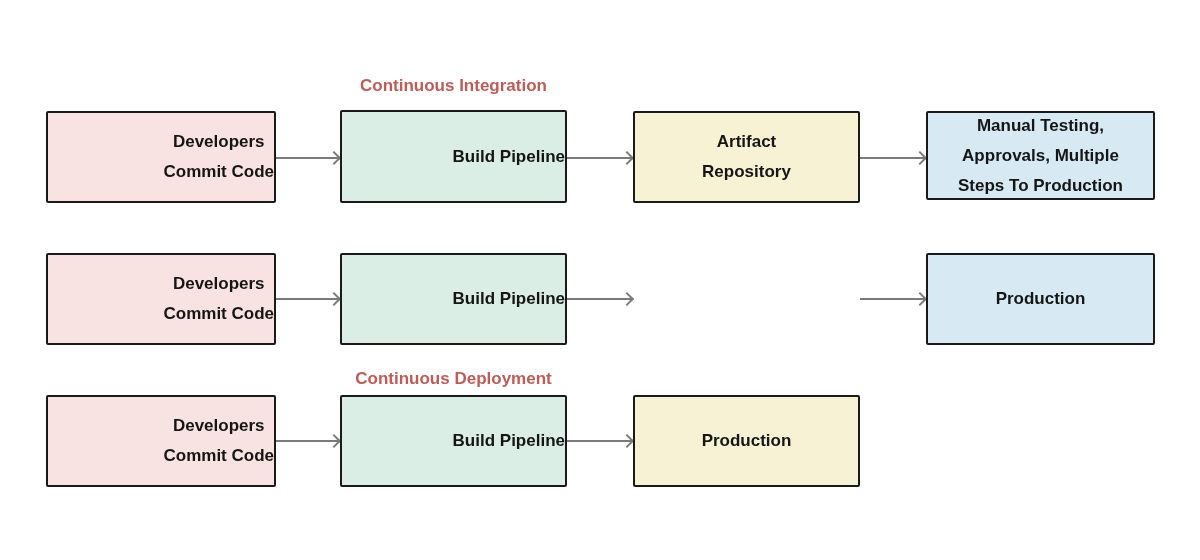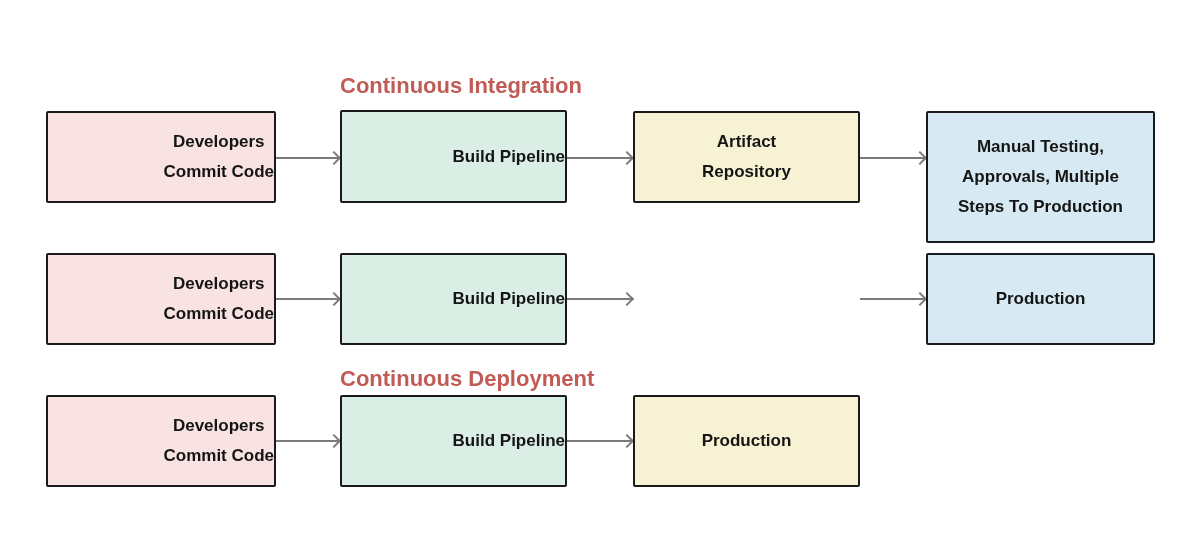--- a/index.html
+++ b/index.html
@@ -13,21 +13,21 @@
     width: 1200px;
     height: 560px;
     background: #ffffff;
     overflow: hidden;
   }
   .row-title {
     position: absolute;
     left: 340px;
     width: 227px;
     text-align: center;
-    font-size: 22px;
+    font-size: 17px;
     font-weight: 700;
     color: var(--color-title, #c05b55);
     line-height: 20px;
     white-space: nowrap;
   }
   .node {
     position: absolute;
     box-sizing: border-box;
     border: 2px solid var(--color-border, #1a1a1a);
     border-radius: 2px;
@@ -80,21 +80,21 @@
   <div class="arrow" style="left:276px;top:157px;width:64px"></div>
   <div class="node node--green" style="left:340px;top:110px;width:227px;height:93px">
     <span class="label">Build Pipeline</span>
   </div>
   <div class="arrow" style="left:567px;top:157px;width:66px"></div>
   <div class="node node--yellow" style="left:633px;top:111px;width:227px;height:92px">
     <span class="label">Artifact
 Repository</span>
   </div>
   <div class="arrow" style="left:860px;top:157px;width:66px"></div>
-  <div class="node node--blue" style="left:926px;top:111px;width:229px;height:132px">
+  <div class="node node--blue" style="left:926px;top:111px;width:229px;height:89px">
     <span class="label">Manual Testing,
 Approvals, Multiple
 Steps To Production</span>
   </div>
 
   <div class="node node--pink" style="left:46px;top:253px;width:230px;height:92px">
     <span class="label">Developers
 Commit Code</span>
   </div>
   <div class="arrow" style="left:276px;top:298px;width:64px"></div>

